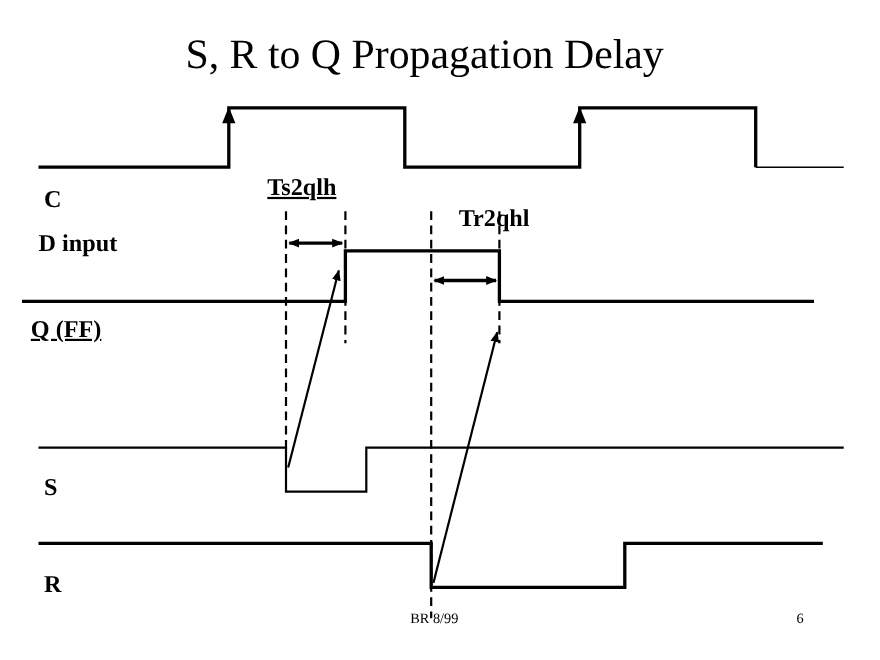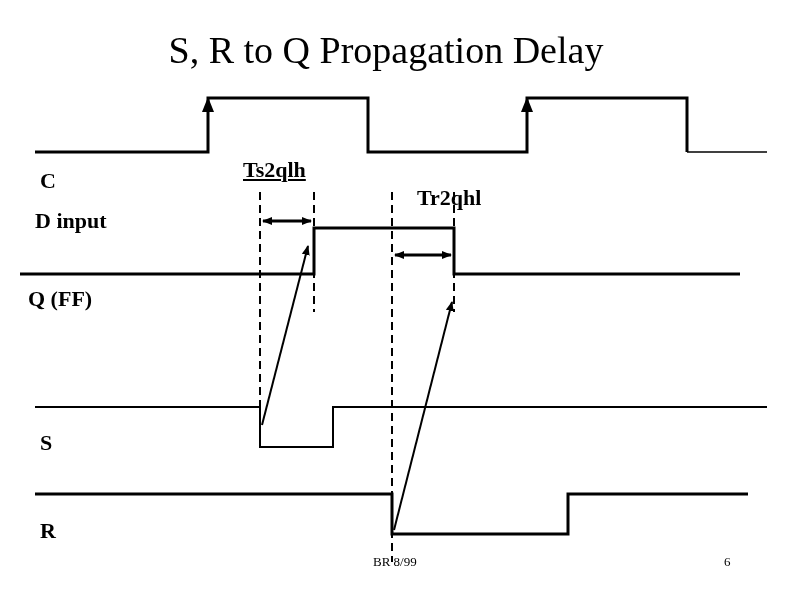--- a/index.html
+++ b/index.html
@@ -13,21 +13,21 @@
   #page-num { position: absolute; left: 724px; top: 554px; font-size: 13px; }
   svg { position: absolute; left: 0; top: 0; }
 </style>
 </head>
 <body>
 
 <div id="slide-title"><span>S, R to Q Propagation Delay</span></div>
 
 <div class="lbl" style="left:40px; top:168px;">C</div>
 <div class="lbl" style="left:35px; top:208px;">D input</div>
-<div class="lbl" style="left:28px; top:286px;">Q (FF)</div>
+<div class="lbl" style="left:28px; top:286px;text-decoration:underline;">Q (FF)</div>
 <div class="lbl" style="left:40px; top:430px;">S</div>
 <div class="lbl" style="left:40px; top:518px;">R</div>
 <div class="lbl" style="left:243px; top:157px;text-decoration:underline;">Ts2qlh</div>
 <div class="lbl" style="left:417px; top:185px;text-align:right;">Tr2qhl</div>
 
 <div id="footer-text">BR 8/99</div>
 <div id="page-num">6</div>
 
 <svg width="800" height="600" viewBox="0 0 800 600">
   <defs>

